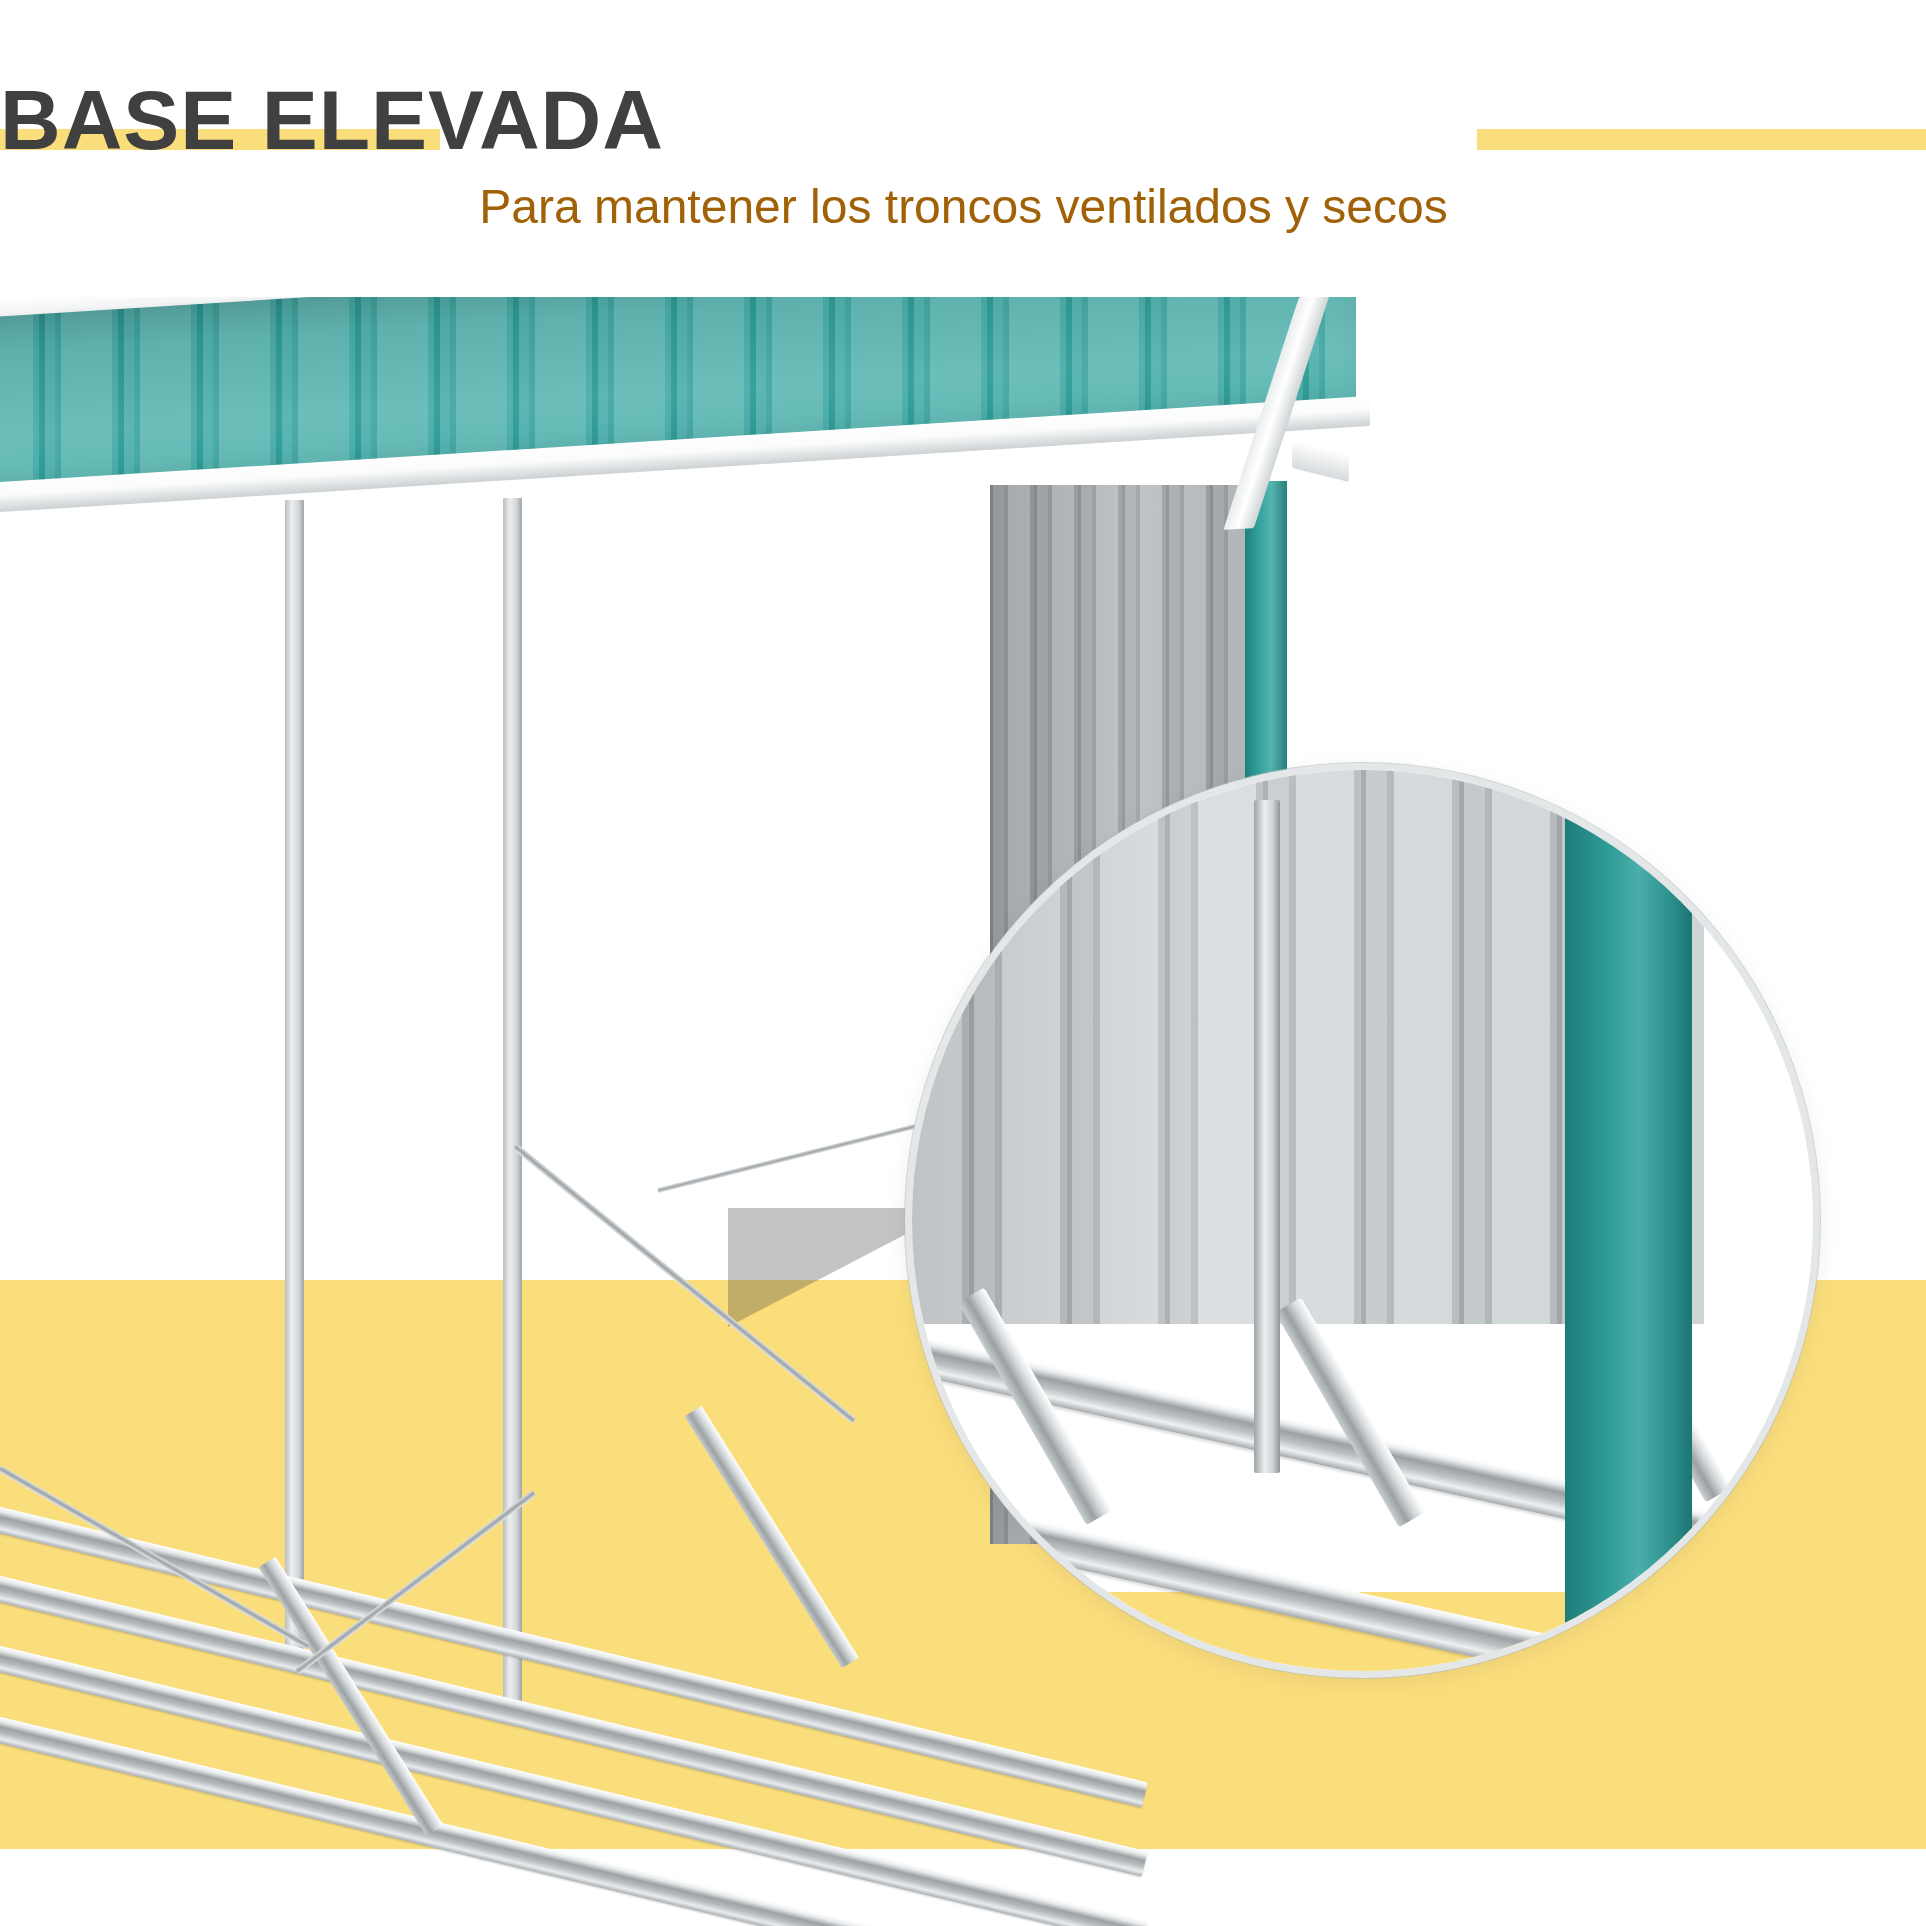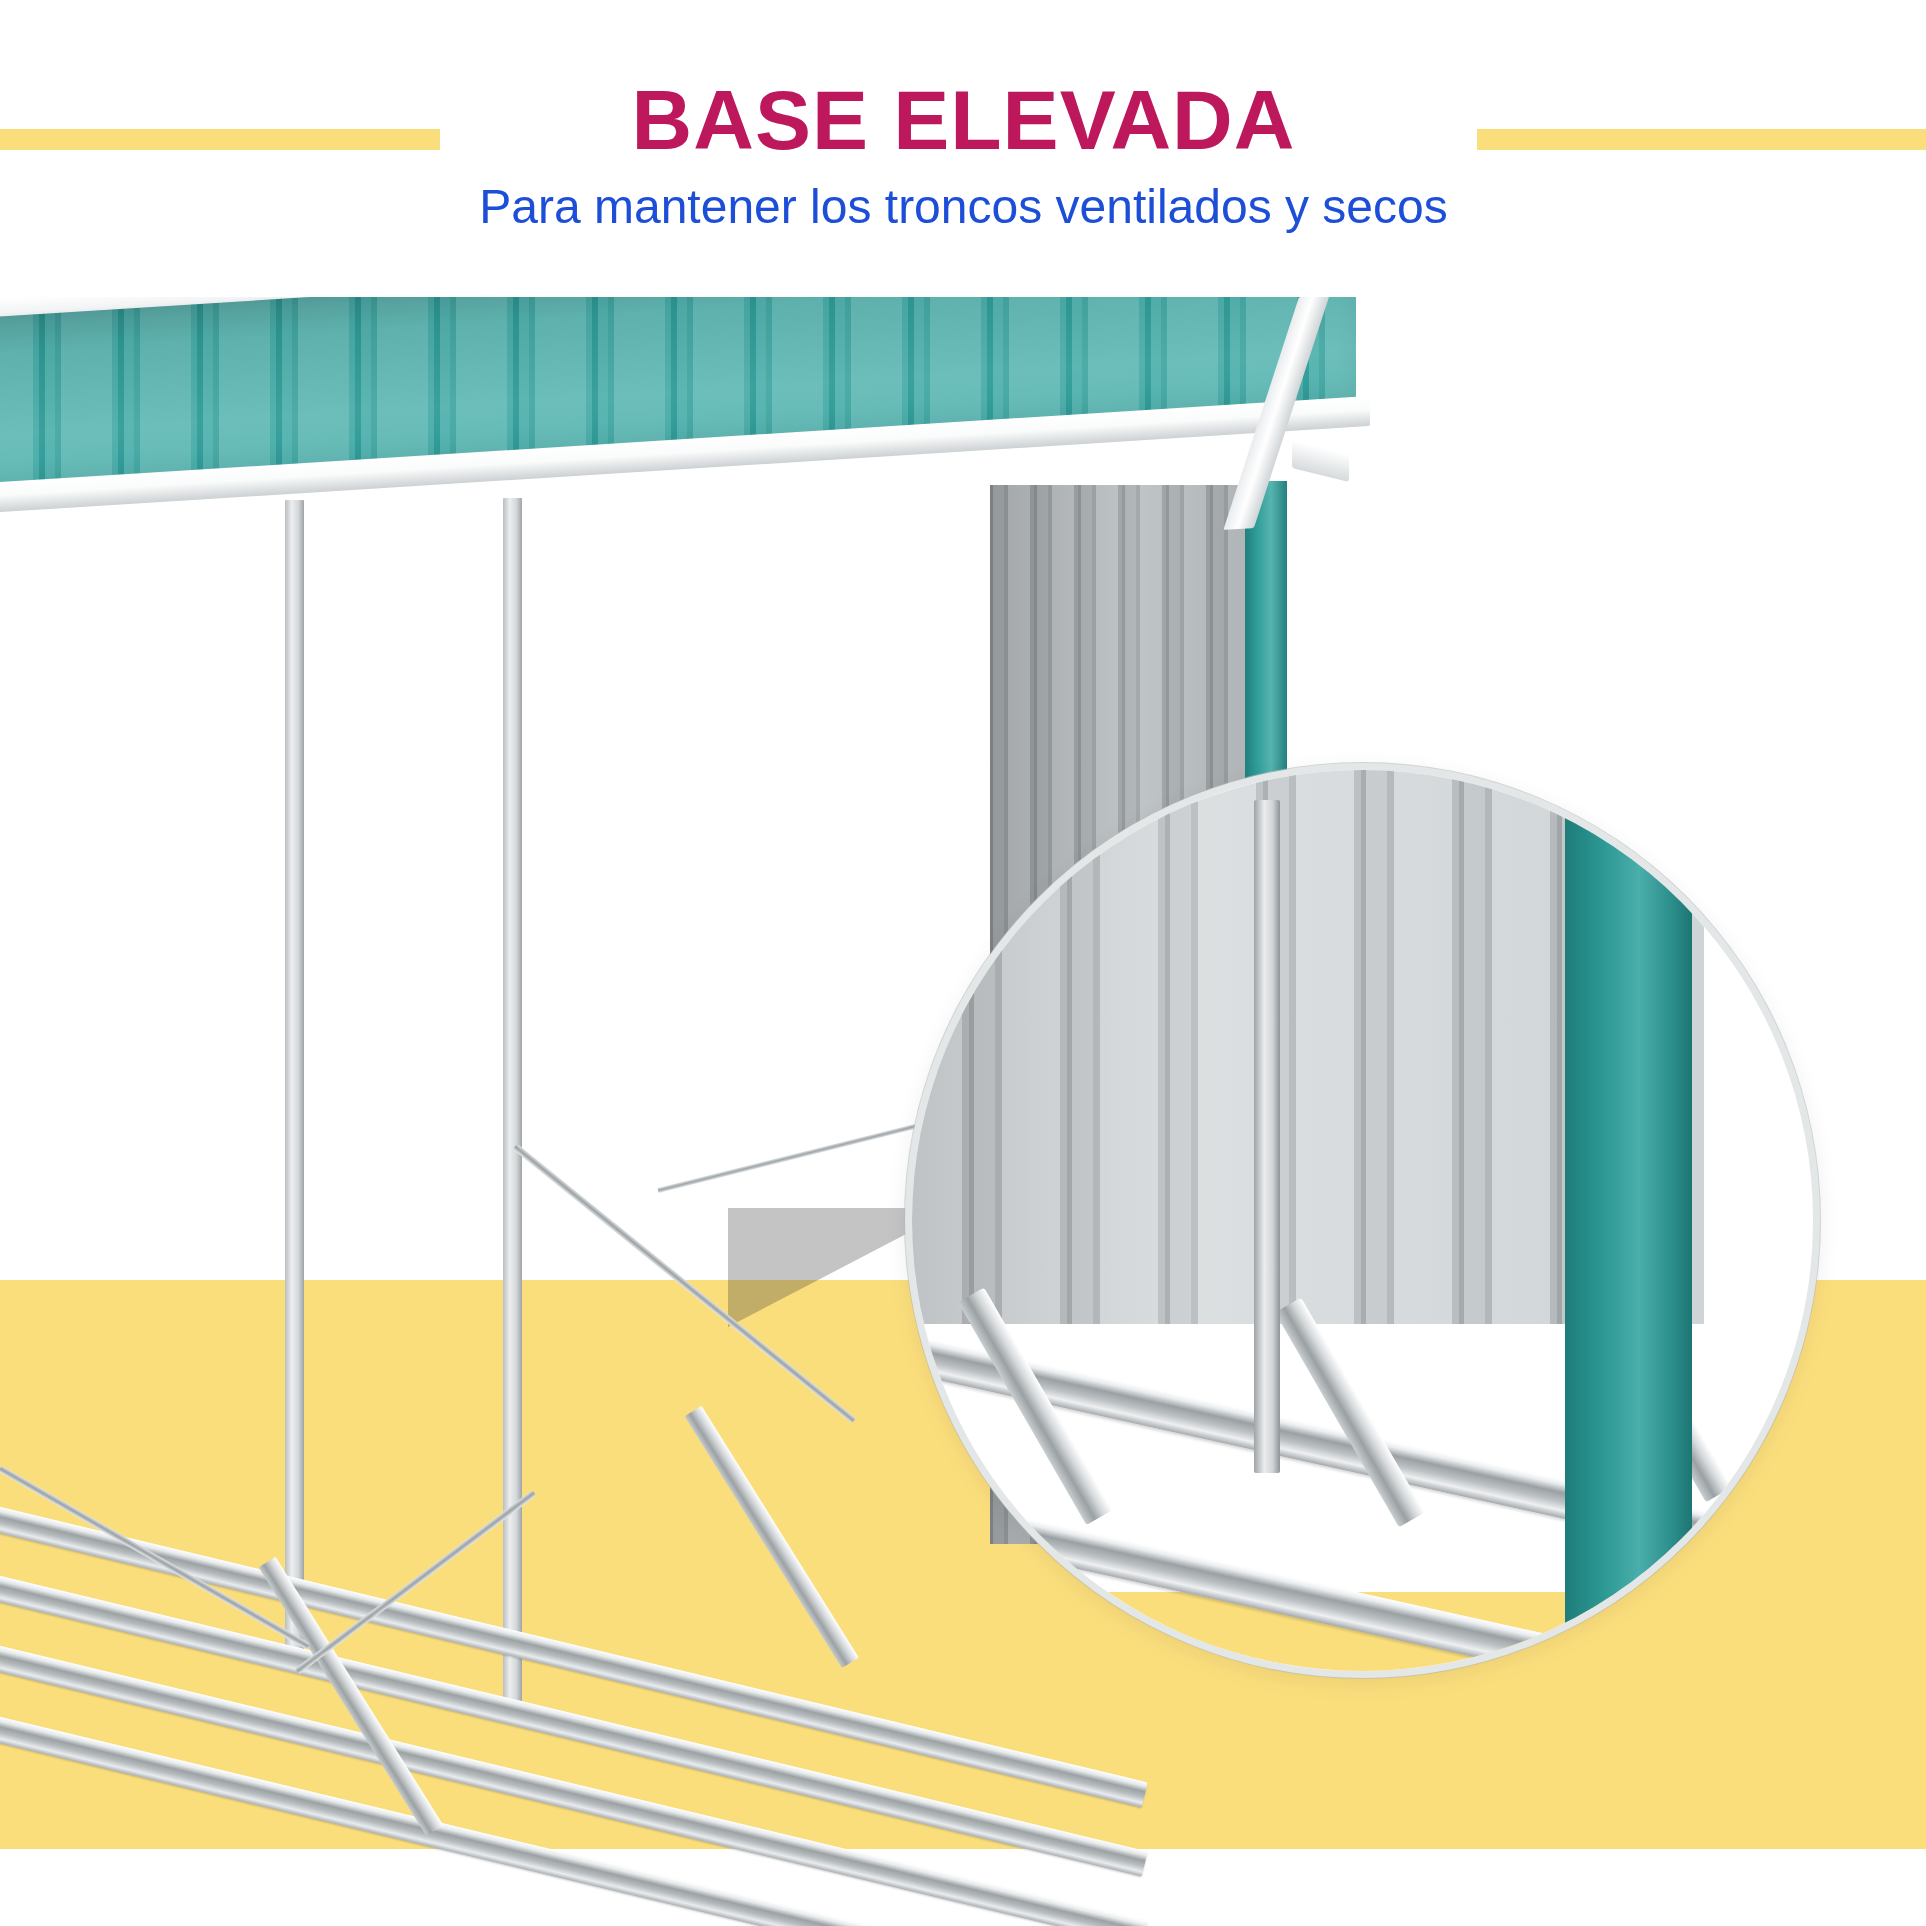--- a/index.html
+++ b/index.html
@@ -24,36 +24,35 @@
     height: 21px;
     top: 129px;
     background: #fbde7c;
   }
   #accent-left  { left: 0px;    width: 440px; }
   #accent-right { left: 1477px; width: 449px; }
 
   #title {
     position: absolute;
     left: 0; top: 73px; width: 1927px;
-    text-align: center;
     font-size: 84px;
     font-weight: 700;
     letter-spacing: 1px;
     line-height: 95px;
-    color: #be185d;
+    color: #404040;
     white-space: nowrap;
   }
   #subtitle {
     position: absolute;
     left: 0; top: 176px; width: 1927px;
     text-align: center;
     font-size: 48px;
     font-weight: 400;
     line-height: 61px;
-    color: #1d4ed8;
+    color: #a16207;
     white-space: nowrap;
   }
 
   
   #scene {
     position: absolute;
     left: 0; top: 297px; width: 1927px; height: 1630px;
     background: #ffffff;
     overflow: hidden;
   }

